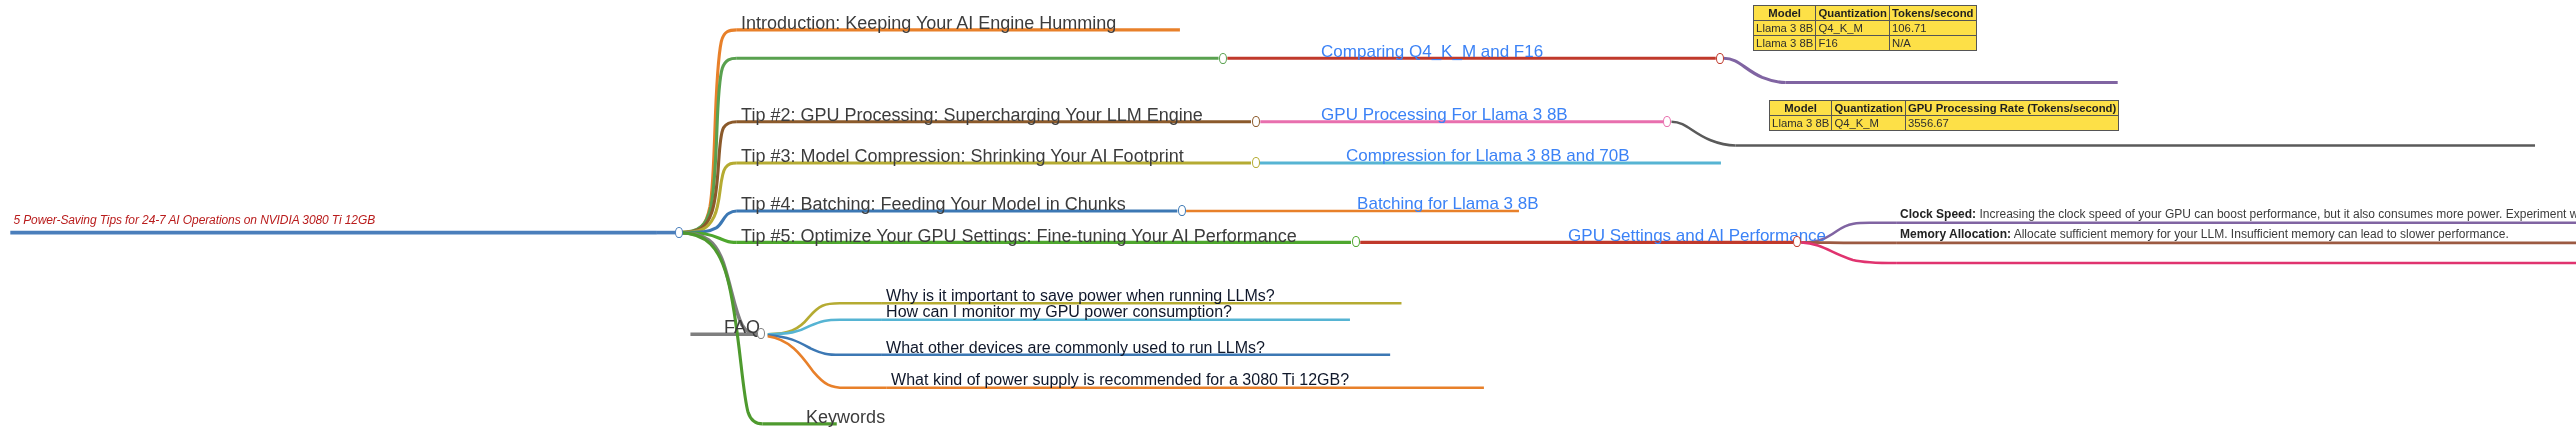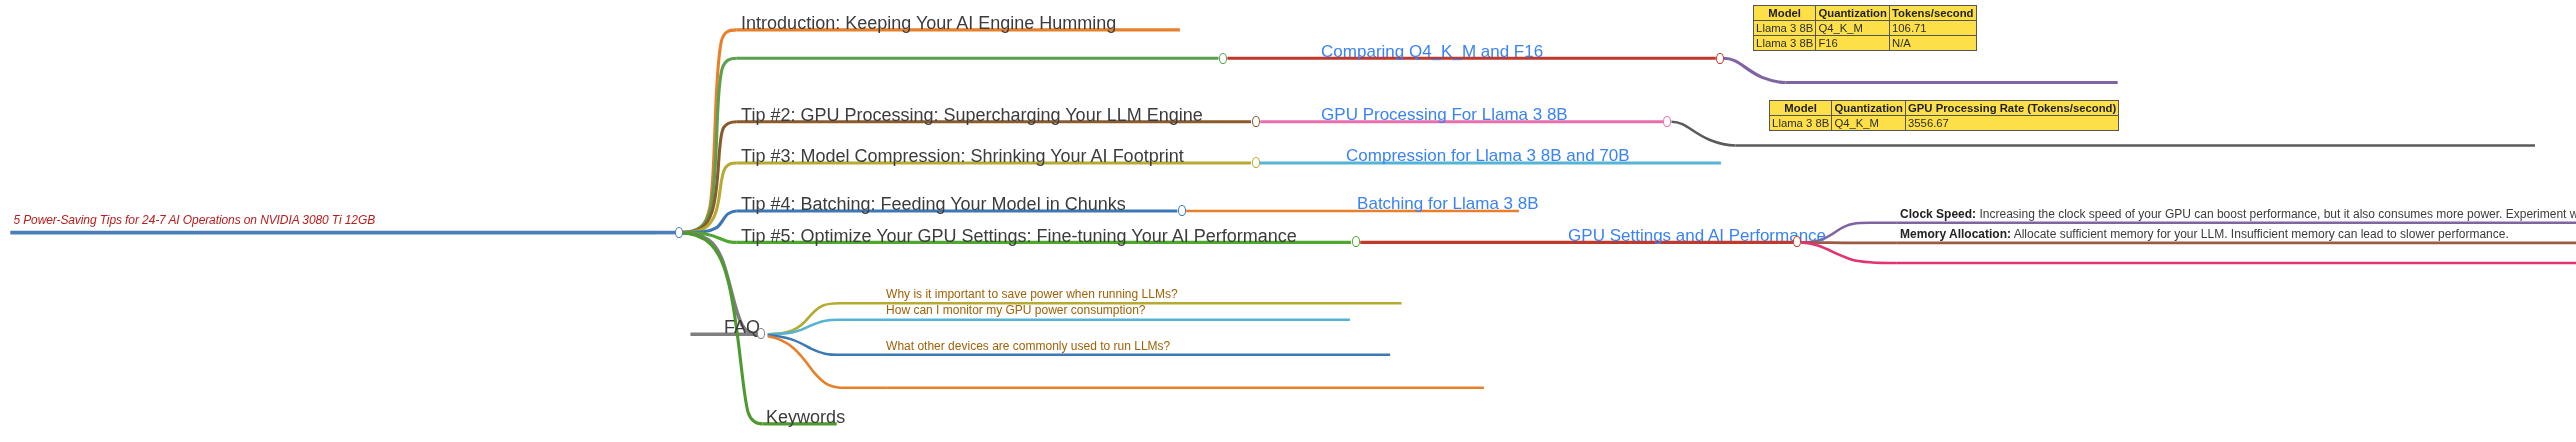--- a/index.html
+++ b/index.html
@@ -49,22 +49,22 @@
   }
   .node.lvl1 .node-label {
     font-size: 18px;
     color: #3c3c3c;
   }
   .node.lvl2 .node-label {
     font-size: 17px;
     color: #3b82f6;
   }
   .node.lvl3 .node-label {
-    font-size: 12px;
-    color: #a16207;
+    font-size: 16px;
+    color: #0f172a;
   }
   .node.detail .node-label {
     font-size: 12px;
     color: #3c3c3c;
   }
   .node b {
     font-weight: bold;
     color: #222222;
   }
   .dot {
@@ -281,19 +281,22 @@
 
   <div class="node lvl3" style="left:884px; top:288px;">
     <span class="node-label">Why is it important to save power when running LLMs?</span>
   </div>
   <div class="node lvl3" style="left:884px; top:304px;">
     <span class="node-label">How can I monitor my GPU power consumption?</span>
   </div>
   <div class="node lvl3" style="left:884px; top:340px;">
     <span class="node-label">What other devices are commonly used to run LLMs?</span>
   </div>
-
-  <div class="node lvl1" style="left:764px; top:408px;">
+  <div class="node lvl3" style="left:889px; top:372px;">
+    <span class="node-label">What kind of power supply is recommended for a 3080 Ti 12GB?</span>
+  </div>
+
+  <div class="node lvl1" style="left:804px; top:408px;">
     <span class="node-label">Keywords</span>
   </div>
 
 </div>
 
 
 </body></html>

